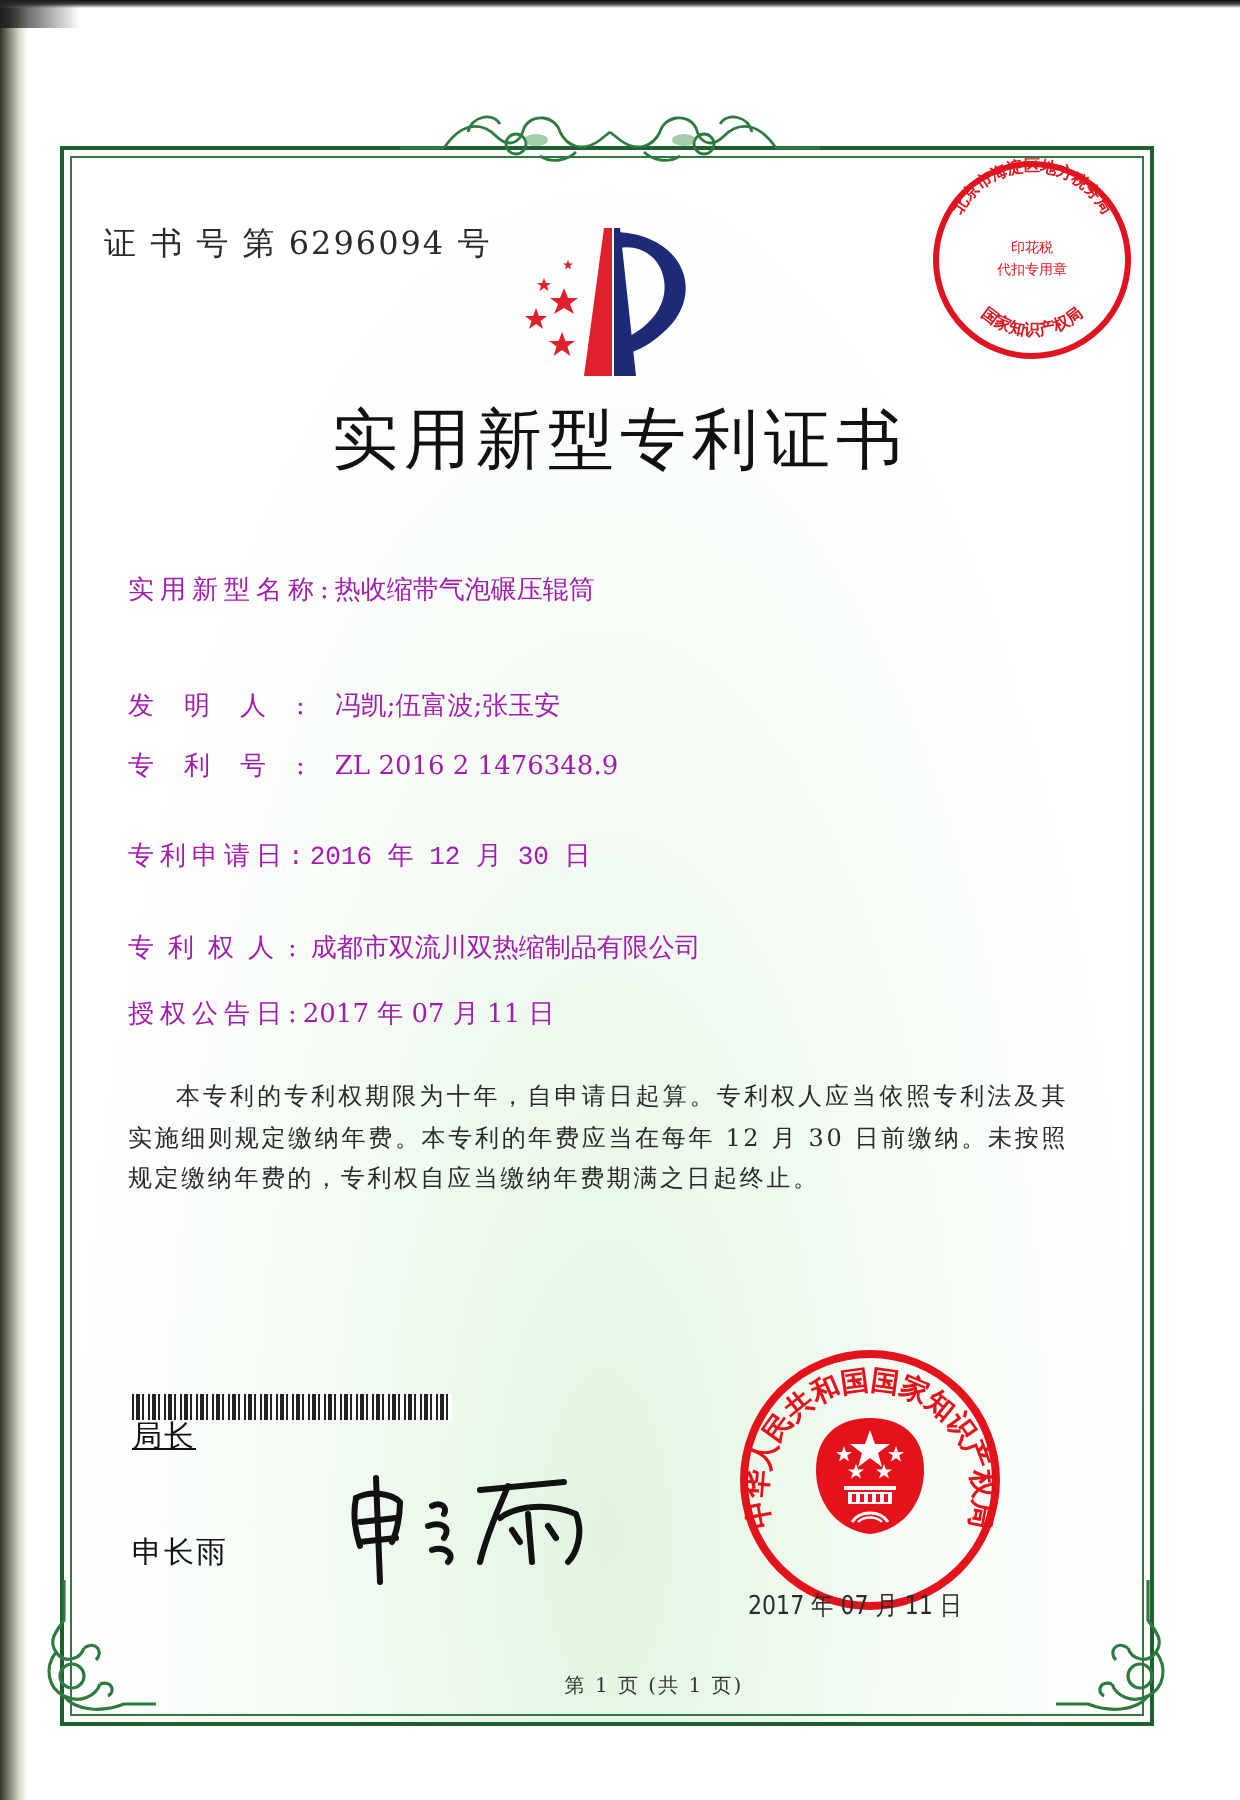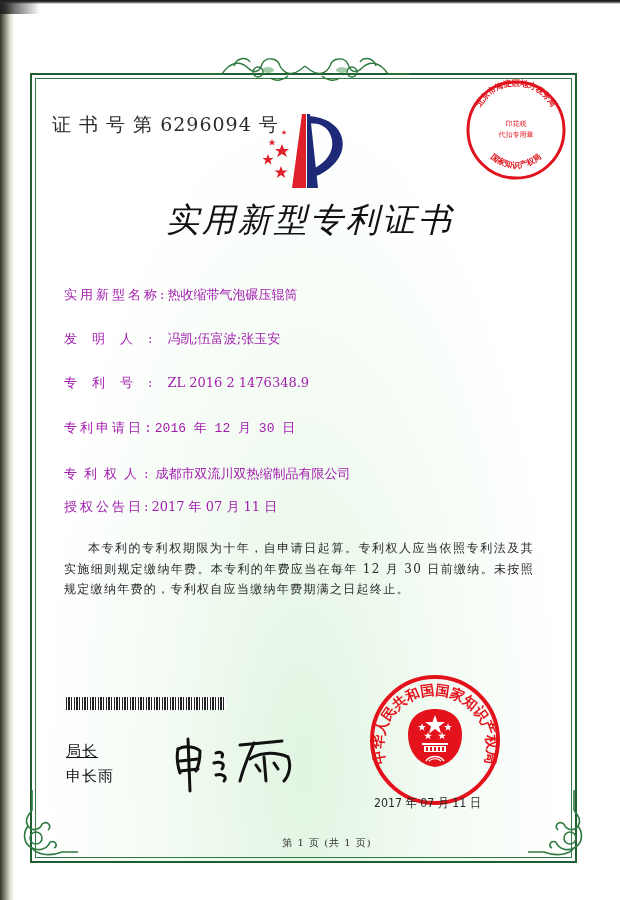--- a/index.html
+++ b/index.html
@@ -57,21 +57,21 @@
     .ornament-corner {
       position: absolute;
       width: 60px; height: 70px;
     }
     .ornament-bl { left: 18px; top: 790px; }
     .ornament-br { left: 528px; top: 790px; }
 
     .cert-no {
       position: absolute;
       left: 52px; top: 112px;
-      font-size: 19px;
+      font-size: 16px;
       letter-spacing: 1px;
       color: #2a2a2a;
     }
     .logo {
       position: absolute;
       left: 252px; top: 106px;
       width: 100px; height: 90px;
     }
     .stamp-tax {
       position: absolute;
@@ -81,33 +81,32 @@
     .title {
       position: absolute;
       left: 0; top: 198px;
       width: 620px;
       text-align: center;
       font-size: 33px;
       letter-spacing: 3px;
       color: #111;
       font-family: "DejaVu Sans", "Liberation Sans", sans-serif;
       font-weight: normal;
-      font-style: italic;
     }
     .field {
       position: absolute;
       left: 64px;
       font-size: 13px;
       color: #a21caf;
       white-space: nowrap;
     }
     .field .lbl { display: inline-block; }
     .field .val { display: inline-block; }
     .f-name { top: 286px; }
-    .f-inventor { top: 330px; }
+    .f-inventor { top: 344px; }
     .f-patentno { top: 374px; }
     .f-appdate { top: 419px; font-family: Liberation Mono, monospace; }
     .f-owner { top: 465px; }
     .f-pubdate { top: 498px; }
     .spaced-3 { letter-spacing: 15px; }
     .spaced-4 { letter-spacing: 7px; }
     .spaced-5 { letter-spacing: 3px; }
 
     .body-text {
       position: absolute;
@@ -133,21 +132,21 @@
         #222 5px, #222 6px, #fff 6px, #fff 8px);
     }
     .director-title, .director-name {
       position: absolute;
       left: 66px;
       font-size: 15px;
       font-family: "DejaVu Sans", "Liberation Sans", sans-serif;
       color: #111;
       letter-spacing: 1px;
     }
-    .director-title { top: 742px; text-decoration: underline; }
+    .director-title { top: 709px; text-decoration: underline; }
     .director-name { top: 767px; }
     .signature {
       position: absolute;
       left: 170px; top: 735px;
       width: 130px; height: 60px;
     }
     .stamp-office {
       position: absolute;
       left: 368px; top: 673px;
       width: 134px; height: 134px;

